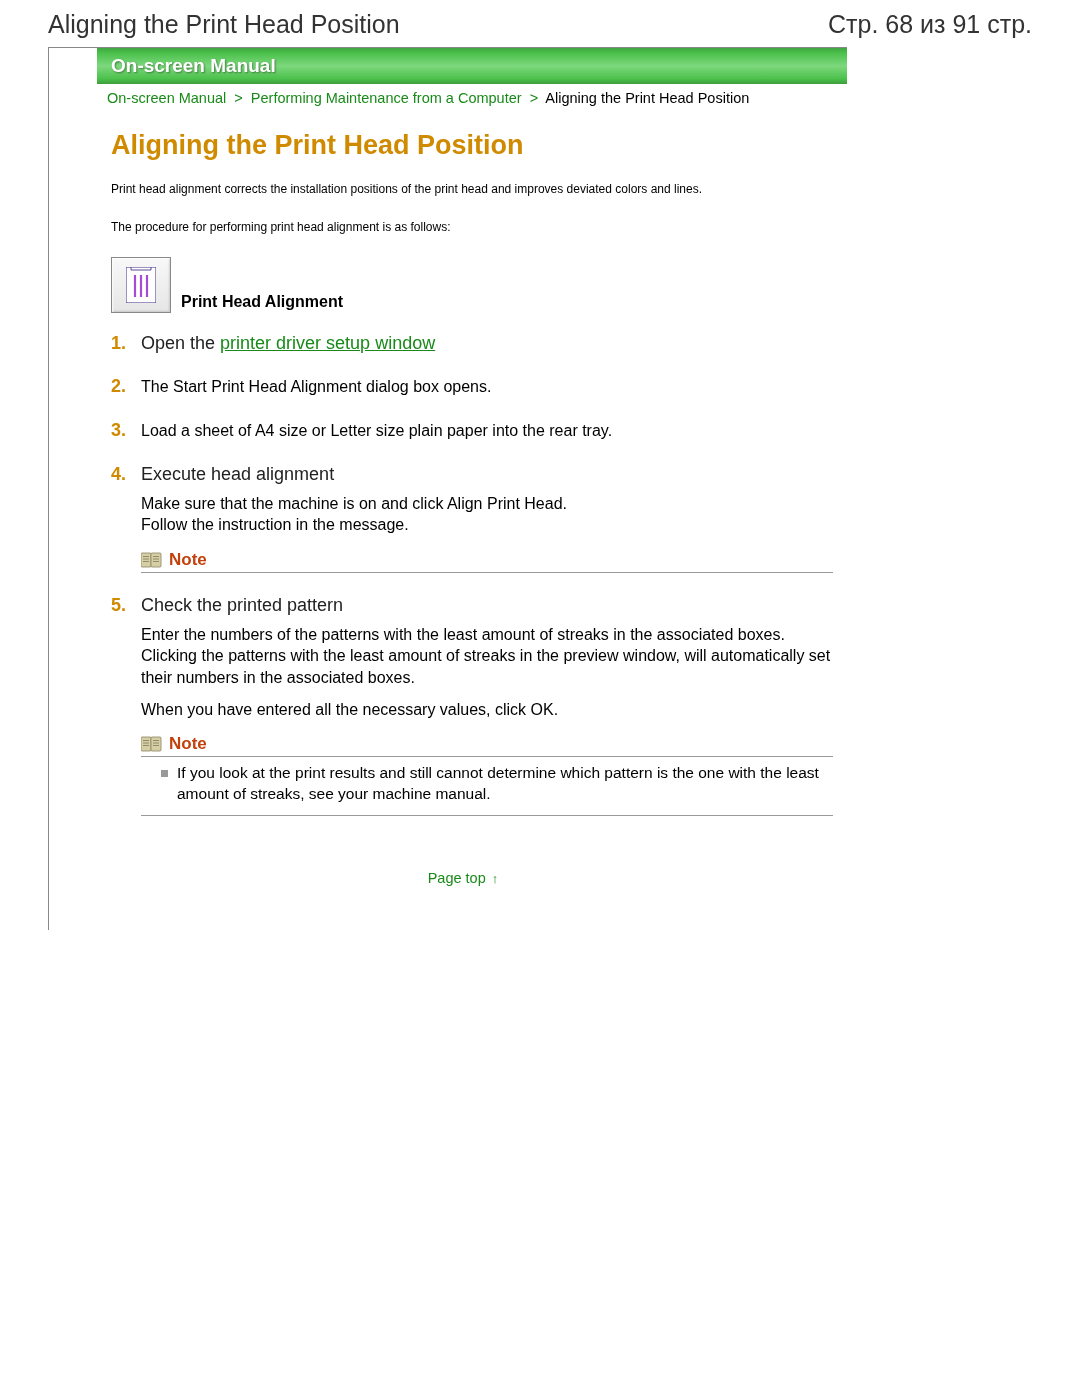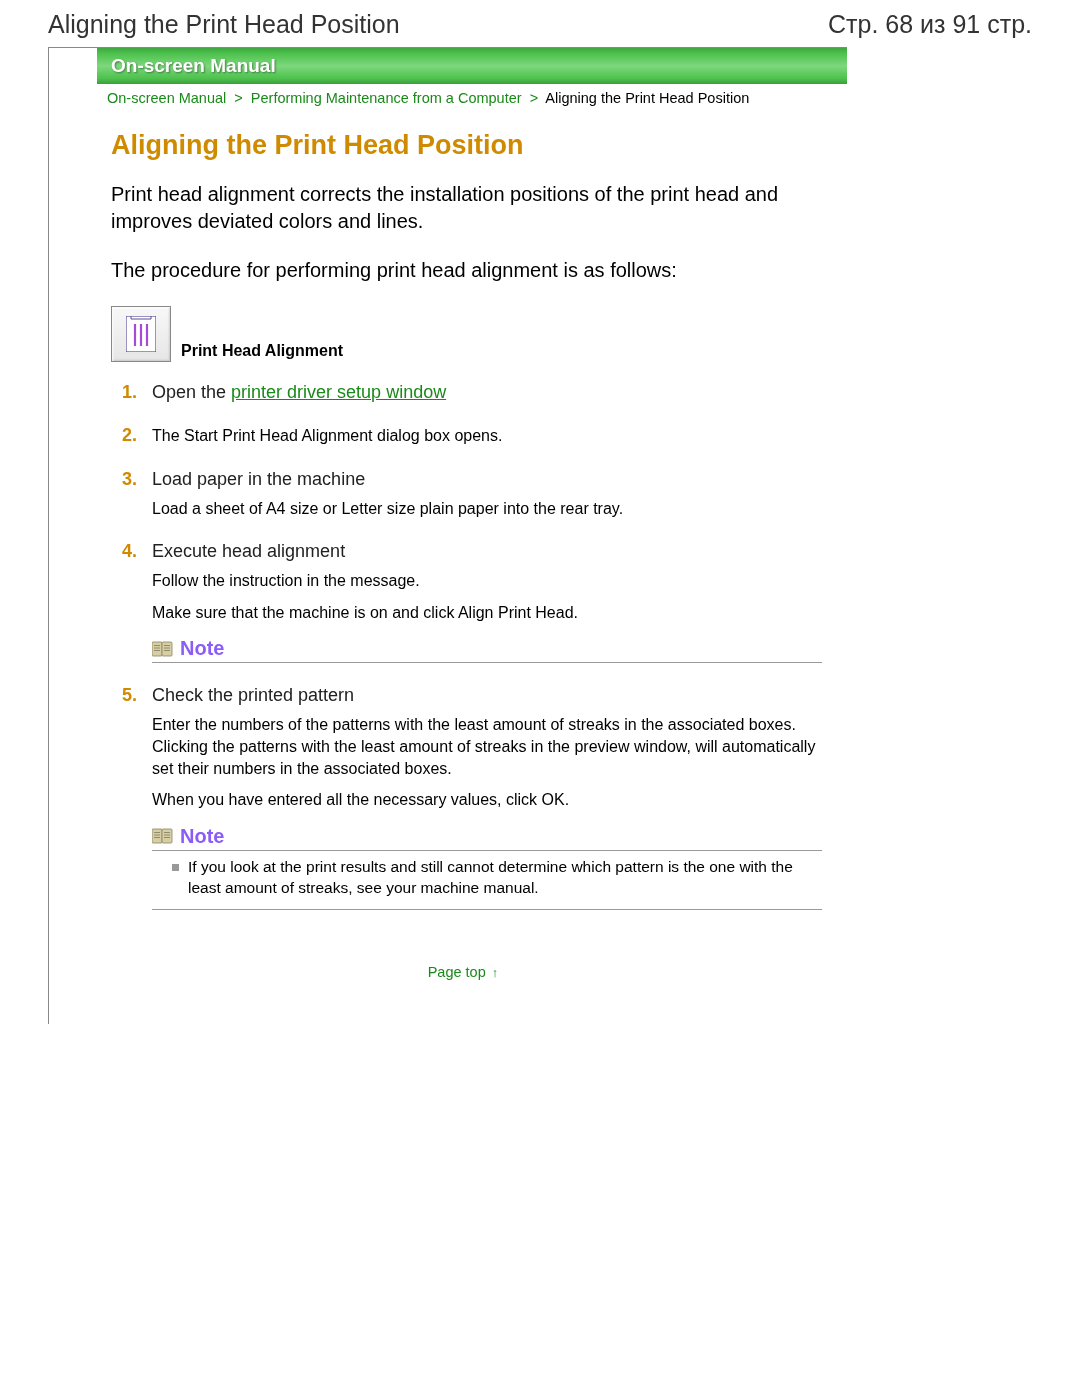--- a/index.html
+++ b/index.html
@@ -61,21 +61,21 @@
   .inner-body {
     padding: 18px 14px 10px 14px;
   }
   .main-heading {
     color: #d08a00;
     font-size: 27px;
     font-weight: bold;
     margin: 2px 0 20px 0;
   }
   .intro-p {
-    font-size: 20px;
+    font-size: 12px;
     line-height: 1.35;
     margin: 12px 0 22px 0;
   }
   .icon-row {
     display: flex;
     align-items: flex-end;
     margin-bottom: 20px;
   }
   .icon-box {
     width: 58px;
@@ -90,21 +90,21 @@
   }
   .icon-box svg { display:block; }
   .icon-caption {
     font-weight: bold;
     font-size: 16px;
     padding-bottom: 2px;
   }
   ol.steps {
     list-style: none;
     padding: 0;
-    margin: 11px;
+    margin: 0;
     counter-reset: step;
   }
   ol.steps > li {
     counter-increment: step;
     position: relative;
     padding-left: 30px;
     margin-bottom: 22px;
   }
   ol.steps > li::before {
     content: counter(step) ".";
@@ -137,23 +137,23 @@
     border-bottom: 1.5px solid #999;
     padding-bottom: 2px;
     margin-bottom: 6px;
   }
   .note-icon {
     width: 22px;
     height: 18px;
     margin-right: 6px;
   }
   .note-label {
-    color: #8b5cf6;
-    font-weight: bold;
-    font-size: 20px;
+    color: #c2410c;
+    font-weight: bold;
+    font-size: 17px;
   }
   .note-body {
     border-bottom: 1.5px solid #999;
     padding-bottom: 10px;
   }
   .note-body ul {
     list-style: none;
     margin: 0;
     padding: 0 0 0 20px;
   }
@@ -232,31 +232,30 @@
         </div>
       </li>
 
       <li>
         <div class="step-body">
           <p>The Start Print Head Alignment dialog box opens.</p>
         </div>
       </li>
 
       <li>
-        <div class="step-title">Load paper in the machine</div>
         <div class="step-body">
           <p>Load a sheet of A4 size or Letter size plain paper into the rear tray.</p>
         </div>
       </li>
 
       <li>
         <div class="step-title">Execute head alignment</div>
         <div class="step-body">
+          <p style="margin:0">Make sure that the machine is on and click Align Print Head.</p>
           <p>Follow the instruction in the message.</p>
-          <p style="margin:0">Make sure that the machine is on and click Align Print Head.</p>
         </div>
         <div class="note-block">
           <div class="note-header">
             <span class="note-icon">
               <svg width="22" height="18" viewBox="0 0 22 18">
                 <rect x="0" y="2" width="10" height="14" rx="1" fill="#d6cfa6" stroke="#8a8360" stroke-width="0.8"></rect>
                 <rect x="10" y="2" width="10" height="14" rx="1" fill="#d6cfa6" stroke="#8a8360" stroke-width="0.8"></rect>
                 <line x1="2" y1="5.5" x2="8" y2="5.5" stroke="#8a8360" stroke-width="0.9"></line>
                 <line x1="2" y1="8" x2="8" y2="8" stroke="#8a8360" stroke-width="0.9"></line>
                 <line x1="2" y1="10.5" x2="8" y2="10.5" stroke="#8a8360" stroke-width="0.9"></line>

